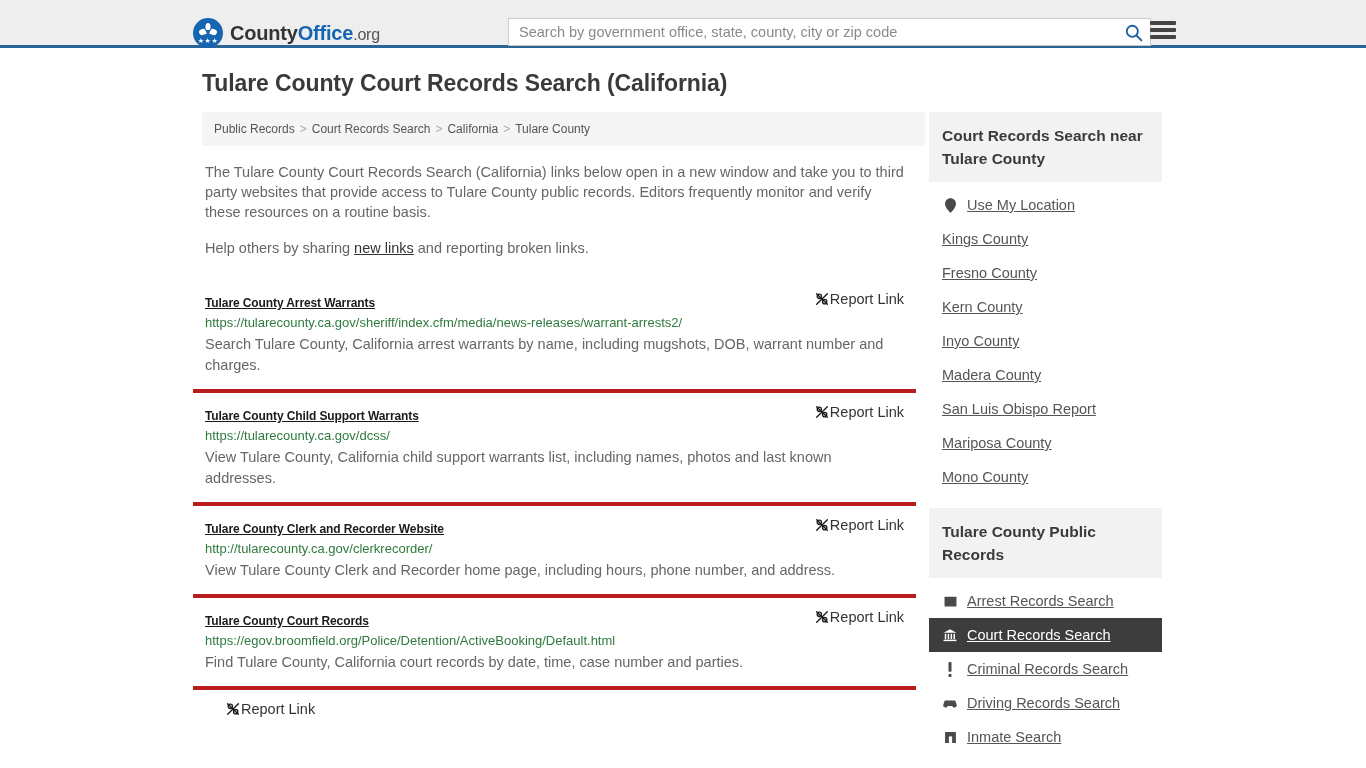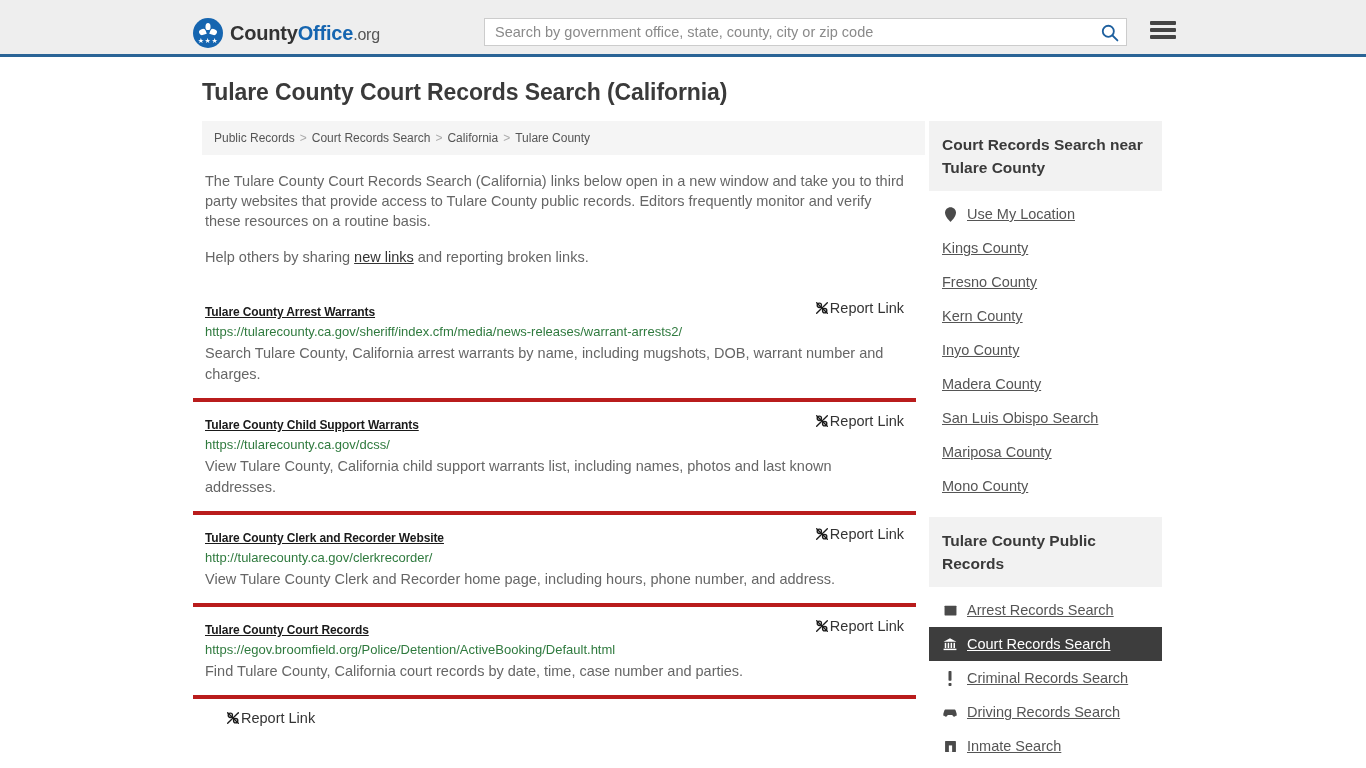--- a/index.html
+++ b/index.html
@@ -6,21 +6,21 @@
   html, body {
     margin: 0; padding: 0;
     width: 1366px; height: 768px;
     overflow: hidden;
     background: #ffffff;
     font-family: "Liberation Sans", sans-serif;
   }
 
   
   .site-header {
-    height: 57px;
+    height: 48px;
     background: #eeeeee;
     border-bottom: 3px solid #2a6496;
     display: flex;
     align-items: center;
     position: relative;
   }
   .logo-wrap {
     display: flex;
     align-items: center;
     position: absolute;
@@ -75,21 +75,21 @@
     color: #333333;
     letter-spacing: -0.2px;
     white-space: nowrap;
   }
   .logo-text .b { font-weight: bold; color: #333333; }
   .logo-text .blue { font-weight: bold; color: #1565b0; }
   .logo-text .org { font-size: 16px; color: #555555; }
 
   .search-wrap {
     position: absolute;
-    left: 484px;
+    left: 508px;
     top: 18px;
     width: 643px;
     height: 28px;
     background: #ffffff;
     border: 1px solid #cccccc;
     display: flex;
   }
   .search-input {
     flex: 1;
     border: none;
@@ -427,21 +427,21 @@
             <div class="side-item">
               <a href="#">Kern County</a>
             </div>
             <div class="side-item">
               <a href="#">Inyo County</a>
             </div>
             <div class="side-item">
               <a href="#">Madera County</a>
             </div>
             <div class="side-item">
-              <a href="#">San Luis Obispo Search</a>
+              <a href="#">San Luis Obispo Report</a>
             </div>
             <div class="side-item">
               <a href="#">Mariposa County</a>
             </div>
             <div class="side-item">
               <a href="#">Mono County</a>
             </div>
           </div>
         </div>
 

